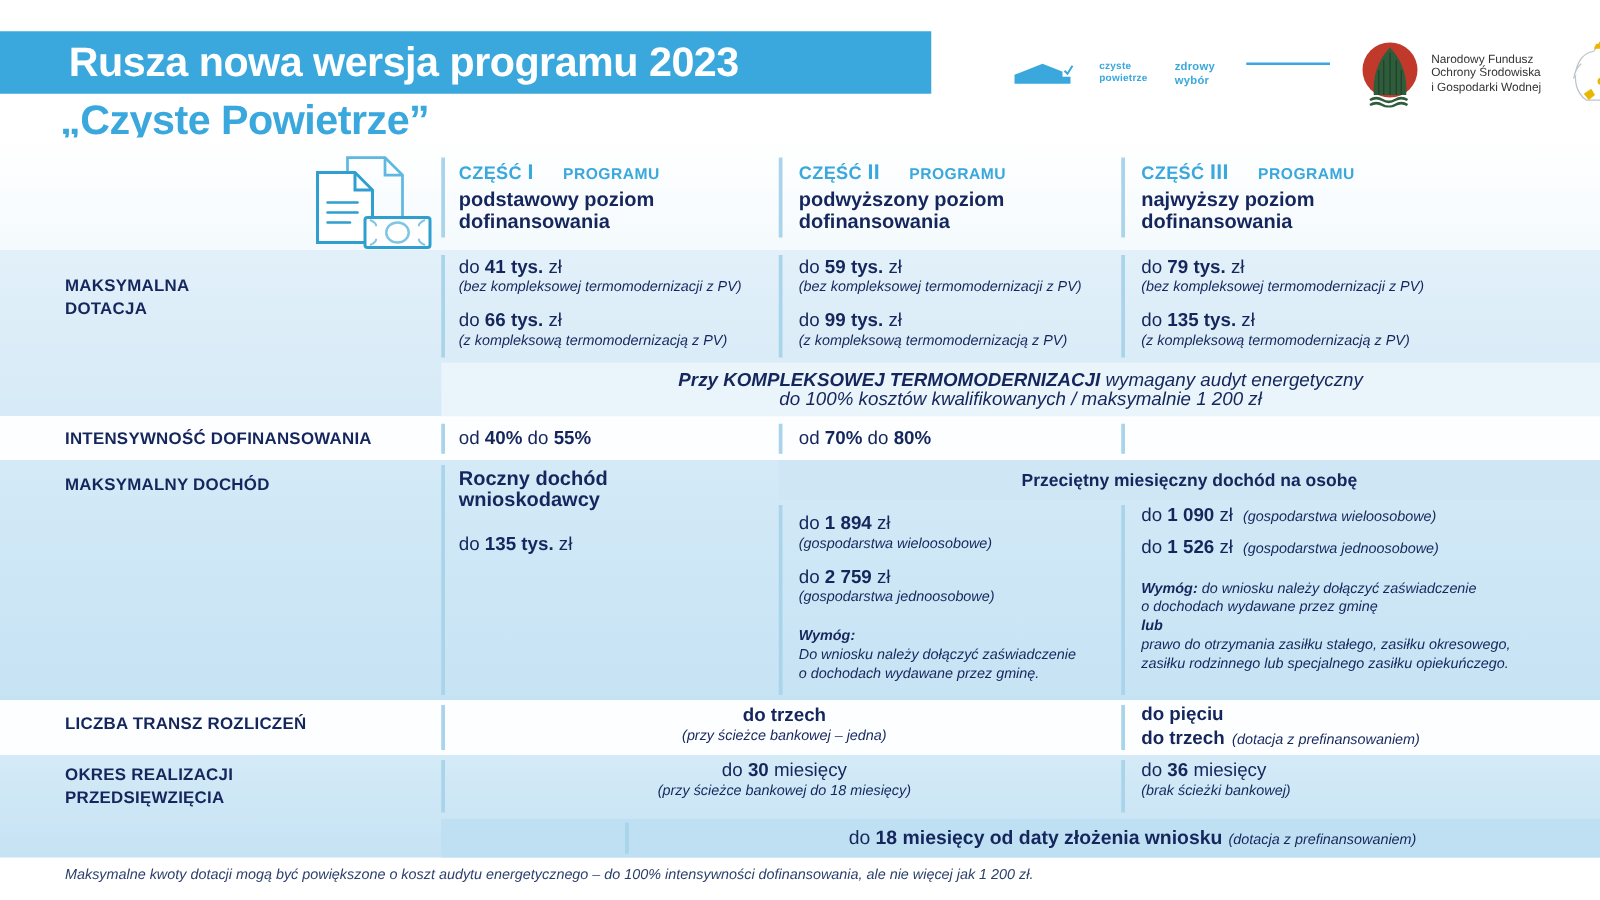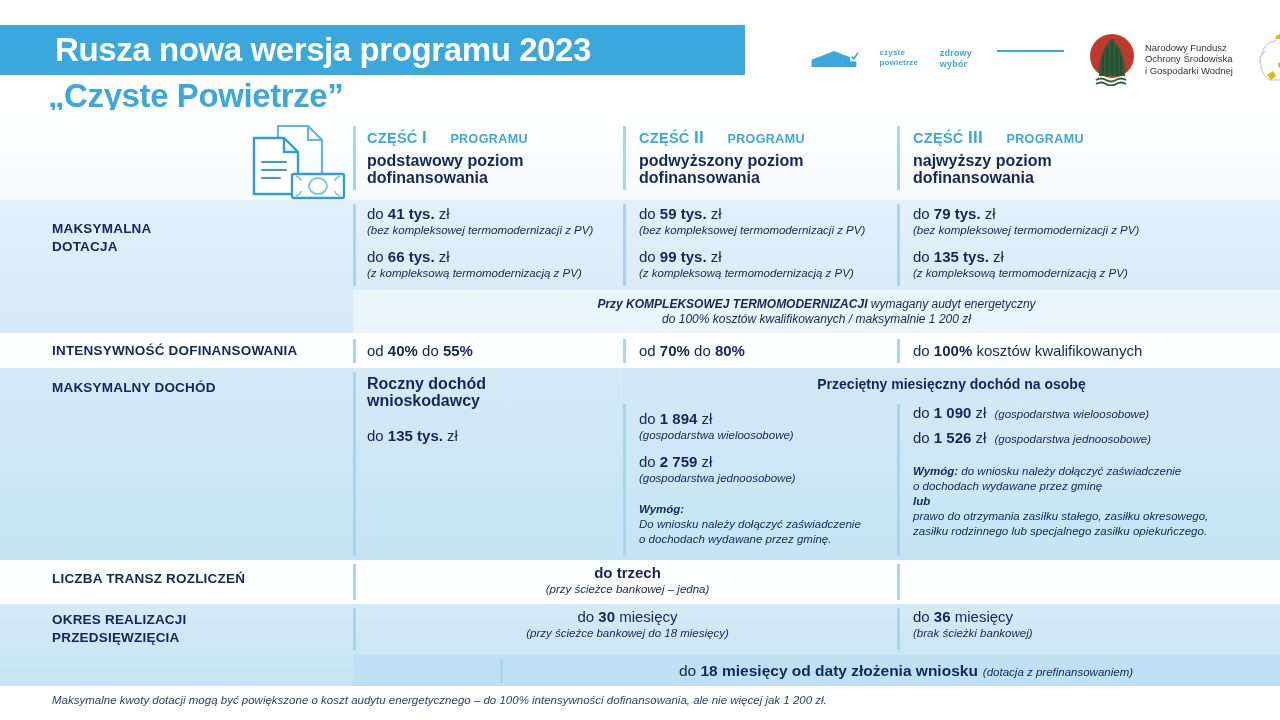--- a/index.html
+++ b/index.html
@@ -58,21 +58,21 @@
   .ch-kicker{font-size:14.5px;font-weight:bold;color:#3aa8dd;letter-spacing:.3px;line-height:20px;}
   .ch-kicker .rn{font-size:17px;color:#3aa8dd;}
   .ch-kicker .pg{font-size:12.5px;letter-spacing:.4px;margin-left:19px;}
   .ch-sub{font-size:16px;font-weight:bold;line-height:17px;margin-top:3px;color:#14265c;}
 
   .amt{font-size:15px;line-height:19px;font-weight:normal;color:#14265c;}
   .amt b{font-weight:bold;}
   .note{font-size:11.5px;font-style:italic;line-height:15px;color:#14265c;}
   .note b{font-weight:bold;font-style:italic;}
   .spanner{
-    position:absolute;text-align:center;font-size:12px;font-style:italic;
+    position:absolute;text-align:center;font-size:15px;font-style:italic;
     line-height:15px;color:#14265c;
   }
   .spanner b{font-weight:bold;}
   .bigcenter{font-size:15px;font-weight:bold;text-align:center;line-height:19px;}
   .hdr-center{font-size:14px;font-weight:bold;text-align:center;line-height:18px;}
 
   .footnote{
     position:absolute;left:52px;top:693px;font-size:11.5px;font-style:italic;
     color:#2b3f6b;line-height:15px;white-space:nowrap;
   }
@@ -259,21 +259,20 @@
     <div><b>Przy KOMPLEKSOWEJ TERMOMODERNIZACJI</b><span> wymagany audyt energetyczny</span></div>
     <div>do 100% kosztów kwalifikowanych / maksymalnie 1 200 zł</div>
   </div>
 
   <div class="rowlabel" style="top:342px;">INTENSYWNOŚĆ DOFINANSOWANIA</div>
 
   <div class="cell amt" style="left:367px;top:341px;"><span>od </span><b>40%</b><span> do </span><b>55%</b></div>
 
   <div class="cell amt" style="left:639px;top:341px;"><span>od </span><b>70%</b><span> do </span><b>80%</b></div>
 
-  <div class="cell amt" style="left:913px;top:341px;"><span>do </span><b>100%</b><span> kosztów kwalifikowanych</span></div>
 
   <div class="rowlabel" style="top:379px;">MAKSYMALNY DOCHÓD</div>
 
   <div class="hdr-center cell" style="left:623px;top:375px;width:657px;">Przeciętny miesięczny dochód na osobę</div>
 
   <div class="cell" style="left:367px;top:375px;width:245px;">
     <div class="ch-sub" style="margin-top:0;white-space:pre-line;">Roczny dochód
 wnioskodawcy</div>
     <div class="amt" style="margin-top:17px;"><span>do </span><b>135 tys. </b><span>zł</span></div>
   </div>
@@ -298,20 +297,24 @@
     <div class="note">zasiłku rodzinnego lub specjalnego zasiłku opiekuńczego.</div>
   </div>
 
   <div class="rowlabel" style="top:570px;">LICZBA TRANSZ ROZLICZEŃ</div>
 
   <div class="cell" style="left:360px;top:563px;width:535px;text-align:center;">
     <div class="bigcenter">do trzech</div>
     <div class="note" style="text-align:center;">(przy ścieżce bankowej – jedna)</div>
   </div>
 
+  <div class="cell" style="left:913px;top:562px;width:330px;">
+    <div class="amt" style="font-weight:bold;">do pięciu</div>
+    <div class="amt"><b>do trzech</b><span class="note" style="margin-left:6px;">(dotacja z prefinansowaniem)</span></div>
+  </div>
 
   <div class="rowlabel" style="top:611px;white-space:pre-line;">OKRES REALIZACJI
 PRZEDSIĘWZIĘCIA</div>
 
   <div class="cell" style="left:360px;top:607px;width:535px;text-align:center;">
     <div class="bigcenter"><span style="font-weight:normal;">do </span><span>30</span><span style="font-weight:normal;"> miesięcy</span></div>
     <div class="note" style="text-align:center;">(przy ścieżce bankowej do 18 miesięcy)</div>
   </div>
 
   <div class="cell" style="left:913px;top:607px;width:330px;">

